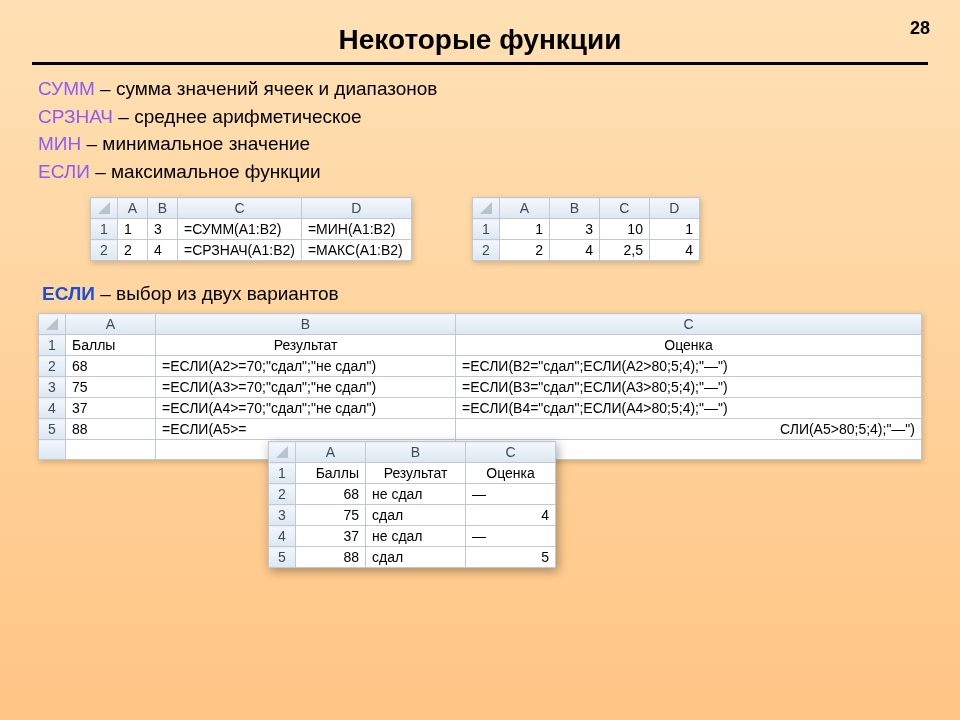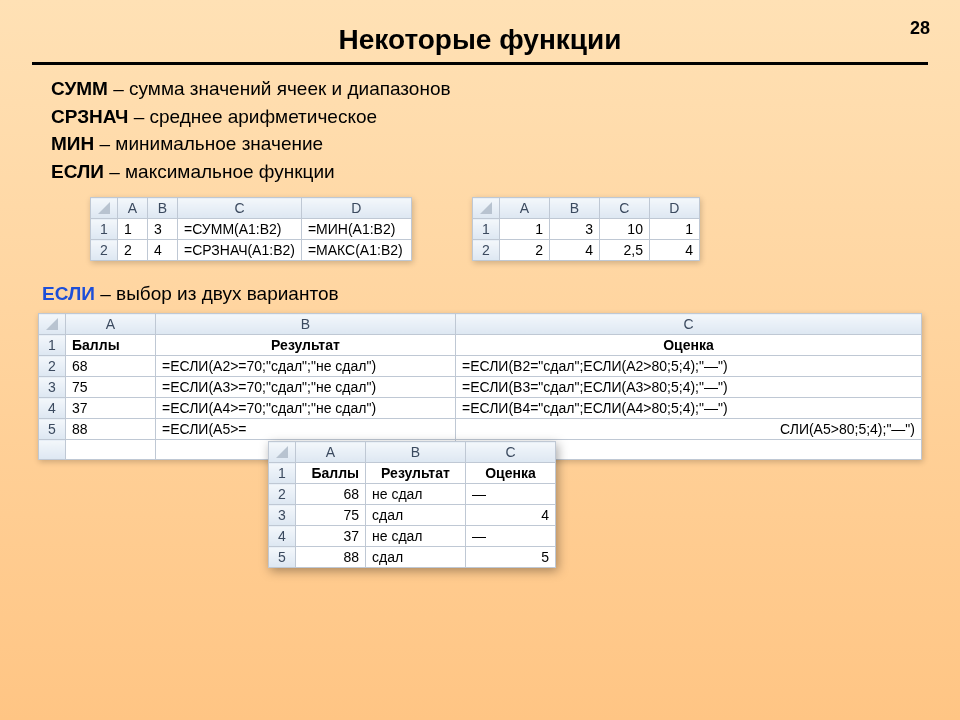--- a/index.html
+++ b/index.html
@@ -31,21 +31,21 @@
   .hr {
     border-top: 3px solid #000;
     margin: 6px 32px 10px 32px;
   }
   .defs {
     margin: 0 38px;
     font-size: 19px;
     line-height: 1.45;
     color: #000;
   }
-  .defs .fn { font-weight: bold; color: #000000; margin-left: 13px; }
+  .defs .fn { font-weight: normal; color: #8b5cf6; }
 
   
   .xl {
     border-collapse: collapse;
     background: #fff;
     box-shadow: 1px 2px 6px rgba(0,0,0,0.2);
     font-size: 14px;
   }
   .xl th, .xl td {
     border: 1px solid #bfc8d4;
@@ -62,21 +62,21 @@
   }
   .xl th.rownum {
     background: linear-gradient(#f3f7fb, #dde7f2);
     text-align: center;
     width: 22px;
   }
   .xl td { background: #fff; }
   .xl td.left { text-align: left; }
   .xl td.right { text-align: right; }
   .xl td.center { text-align: center; }
-  .xl td.bold { font-weight: bold; border-radius: 10px; }
+  .xl td.bold { font-weight: normal; border-radius: 10px; }
 
   .corner-cell svg { display:block; }
 
   .row-tables { display:flex; gap:60px; margin: 12px 38px 0 90px; align-items: flex-start; }
 
   .esli-label { margin: 22px 42px 8px 42px; font-size: 19px; }
   .esli-label .fn { font-weight: bold; color: #1d4ed8; }
 
   .big-table-wrap { margin: 0 38px; position: relative; }
 

